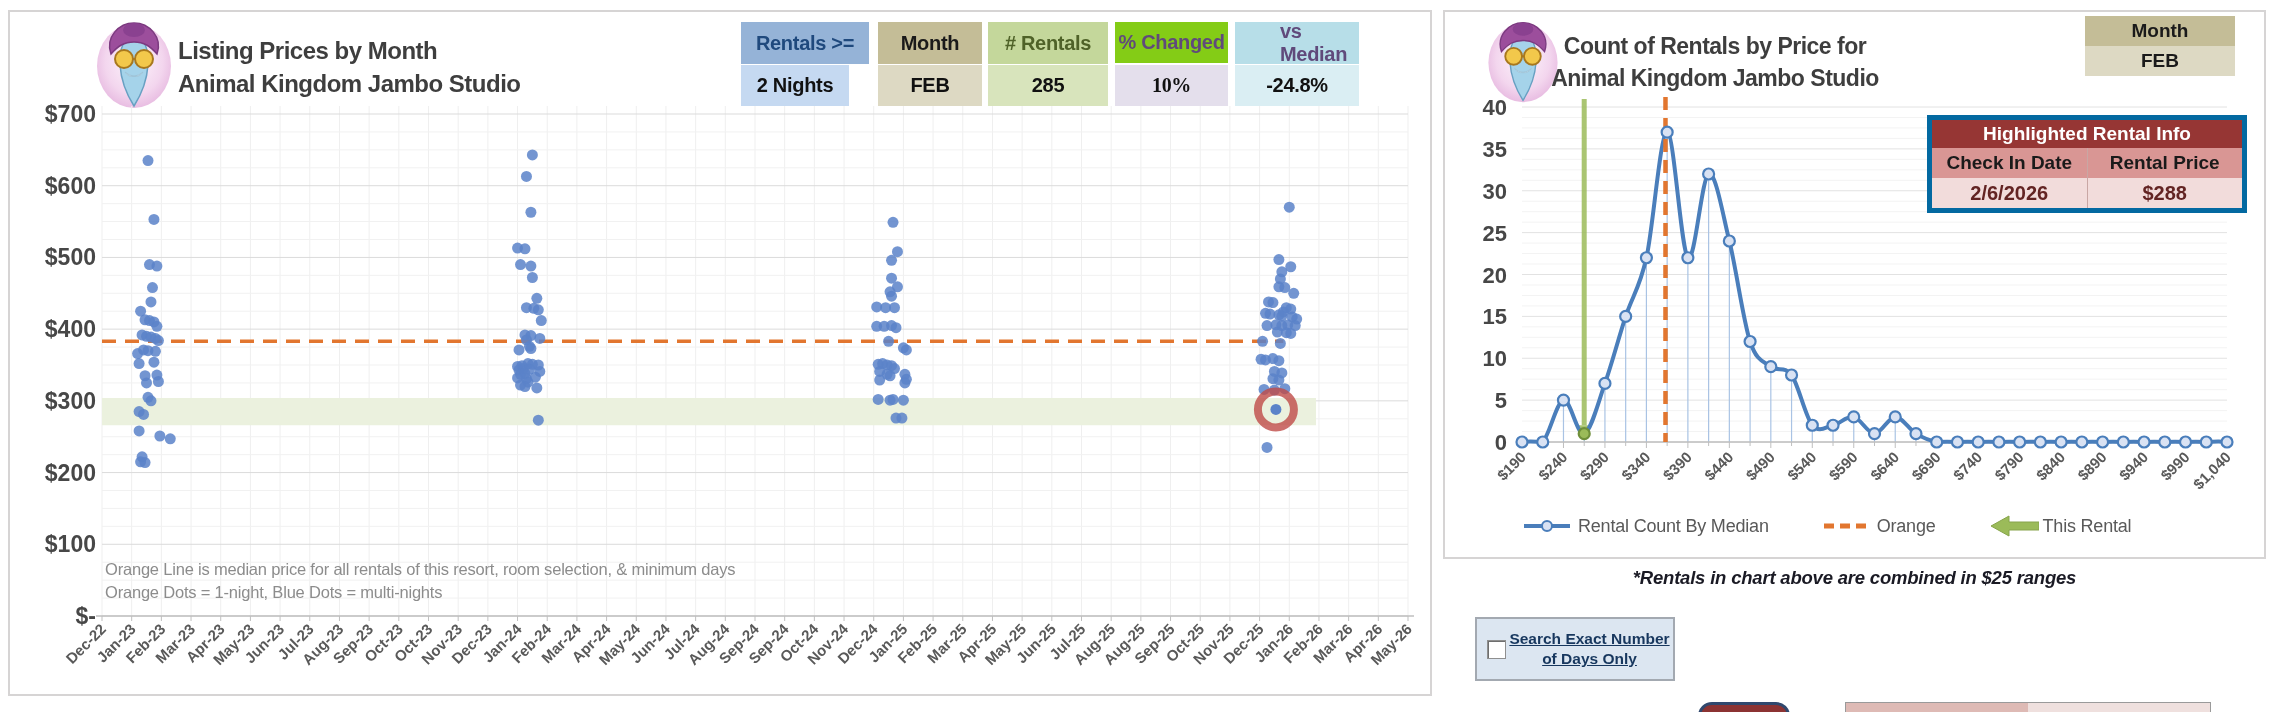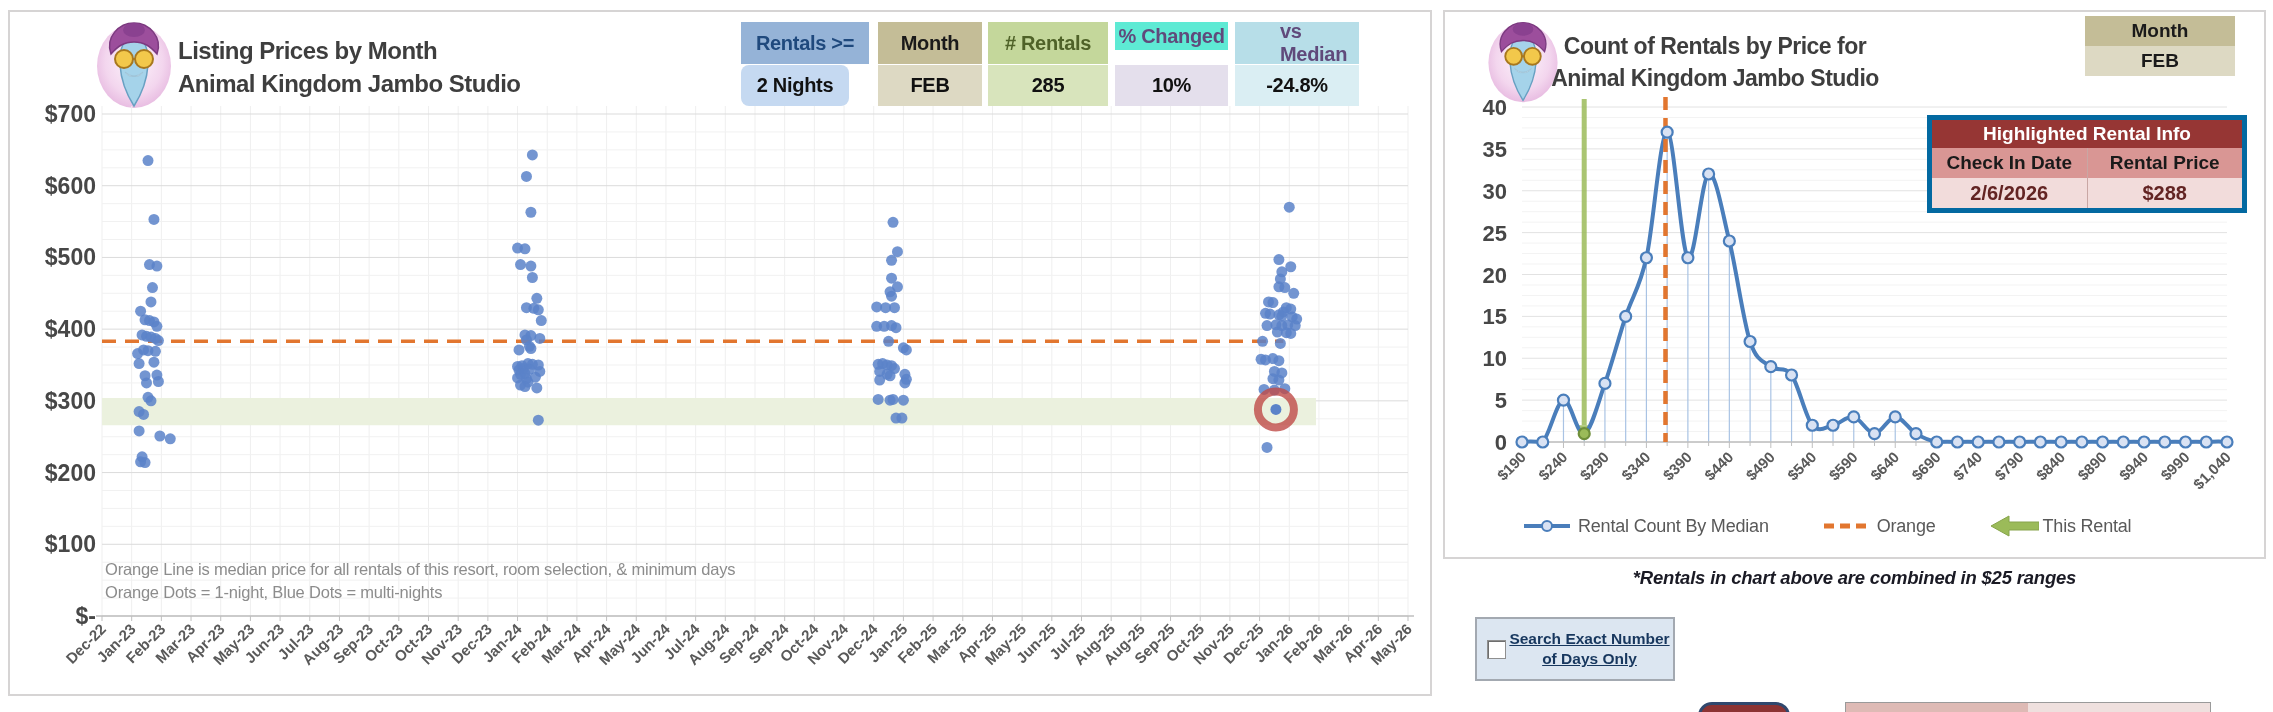--- a/index.html
+++ b/index.html
@@ -53,27 +53,27 @@
     <path d="M31 54 Q40 62 49 54 Q46 59 40 58.5 Q34 59 31 54 Z" fill="#E8F3FA" stroke="#9FC4D8" stroke-width="1"></path>
   </svg></div>
 
     <div class="chart-title" style="left:168px;top:22px;">
       <div>Listing Prices by Month</div>
       <div>Animal Kingdom Jambo Studio</div>
     </div>
 
     <div class="stats-row">
       <div class="stat-header" style="left: 731px; top: 10px; width: 128px; height: 42px; background: rgb(149, 179, 215); color: rgb(31, 73, 125);">Rentals &gt;=</div>
-      <div class="stat-value" style="left: 731px; top: 53px; width: 108px; height: 41px; background: rgb(197, 217, 241); border-radius: 8px;">2 Nights</div>
+      <div class="stat-value" style="left: 731px; top: 53px; width: 108px; height: 41px; background: rgb(197, 217, 241);">2 Nights</div>
       <div class="stat-header" style="left: 868px; top: 10px; width: 104px; height: 42px; background: rgb(196, 189, 151); color: rgb(26, 26, 26);">Month</div>
       <div class="stat-value" style="left: 868px; top: 53px; width: 104px; height: 41px; background: rgb(221, 217, 195);">FEB</div>
       <div class="stat-header" style="left: 978px; top: 10px; width: 120px; height: 42px; background: rgb(196, 215, 155); color: rgb(79, 98, 40);"># Rentals</div>
       <div class="stat-value" style="left: 978px; top: 53px; width: 120px; height: 41px; background: rgb(216, 228, 188);">285</div>
-      <div class="stat-header" style="left: 1105px; top: 10px; width: 113px; height: 28px; background: #5eead4; color: rgb(96, 74, 123);">% Changed</div>
-      <div class="stat-value" style="left: 1105px; top: 53px; width: 113px; height: 41px; background: rgb(228, 223, 236);">10%</div>
+      <div class="stat-header" style="left: 1105px; top: 10px; width: 113px; height: 41px; background: #84cc16; color: rgb(96, 74, 123);">% Changed</div>
+      <div class="stat-value" style="left: 1105px; top: 53px; width: 113px; height: 41px; background: rgb(228, 223, 236); font-family: Liberation Serif, serif;">10%</div>
       <div class="stat-header" style="left: 1225px; top: 10px; width: 124px; height: 42px; background: rgb(183, 222, 232); color: rgb(96, 74, 123); padding-left: 45px;">vs Median</div>
       <div class="stat-value" style="left: 1225px; top: 53px; width: 124px; height: 41px; background: rgb(218, 238, 243);">-24.8%</div>
     </div>
 
     <svg id="scatter-svg" width="1420" height="682" style="position:absolute;left:0;top:0;">
         <g>
           <line x1="92" y1="94" x2="92" y2="604" stroke="#EFEFEF" stroke-width="1"></line>
           <line x1="121.68181818181819" y1="94" x2="121.68181818181819" y2="604" stroke="#EFEFEF" stroke-width="1"></line>
           <line x1="151.36363636363637" y1="94" x2="151.36363636363637" y2="604" stroke="#EFEFEF" stroke-width="1"></line>
           <line x1="181.04545454545456" y1="94" x2="181.04545454545456" y2="604" stroke="#EFEFEF" stroke-width="1"></line>

